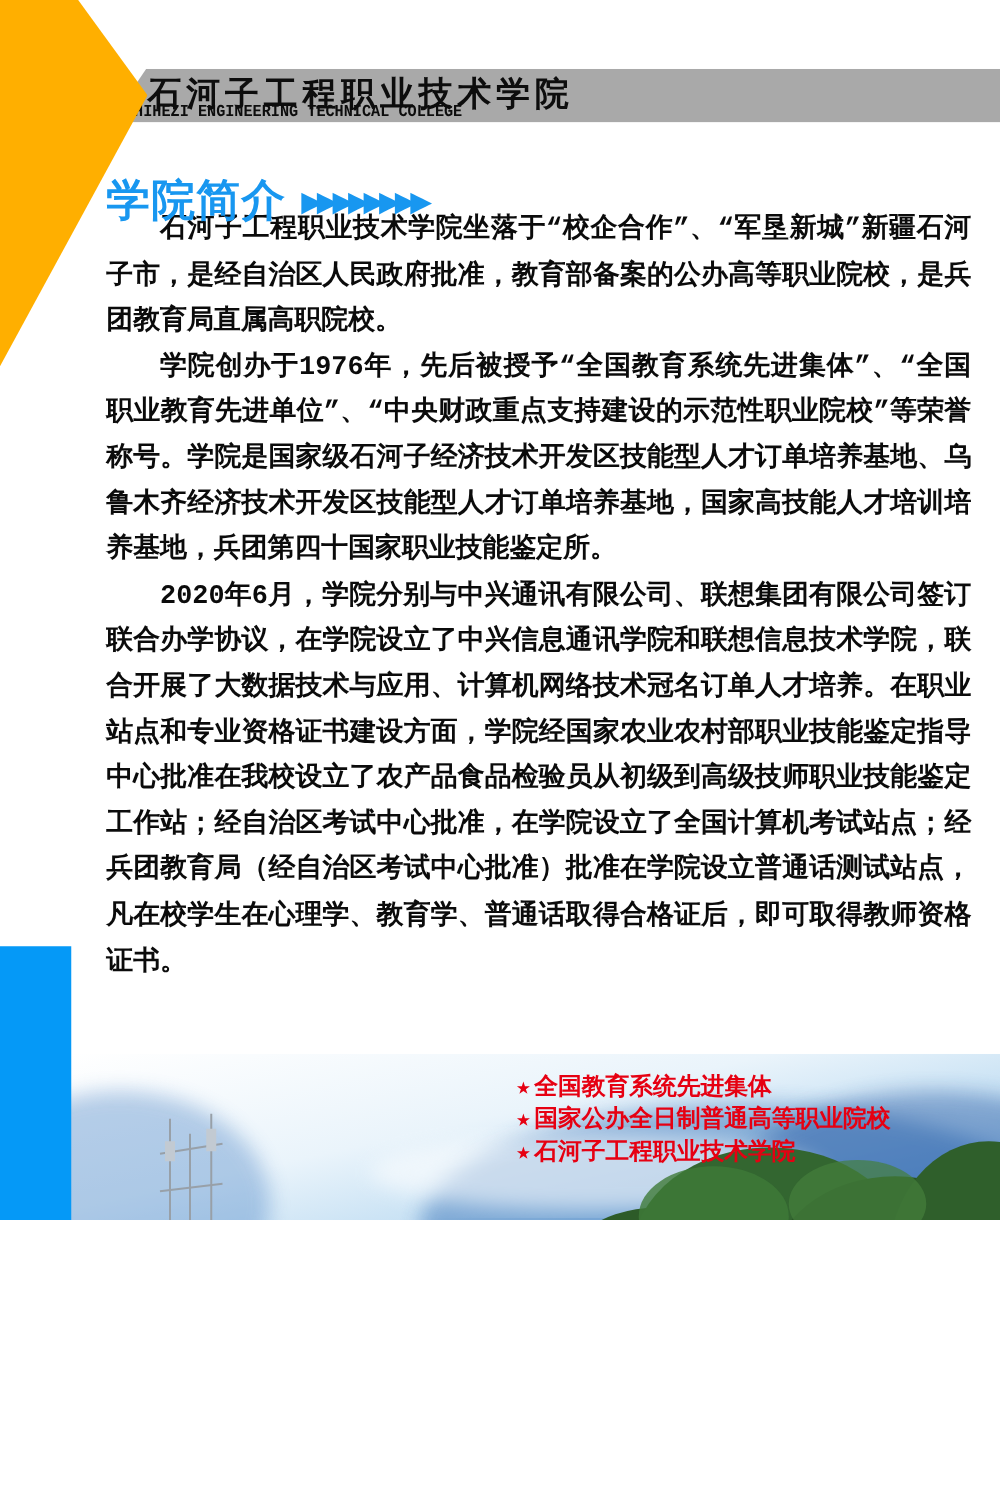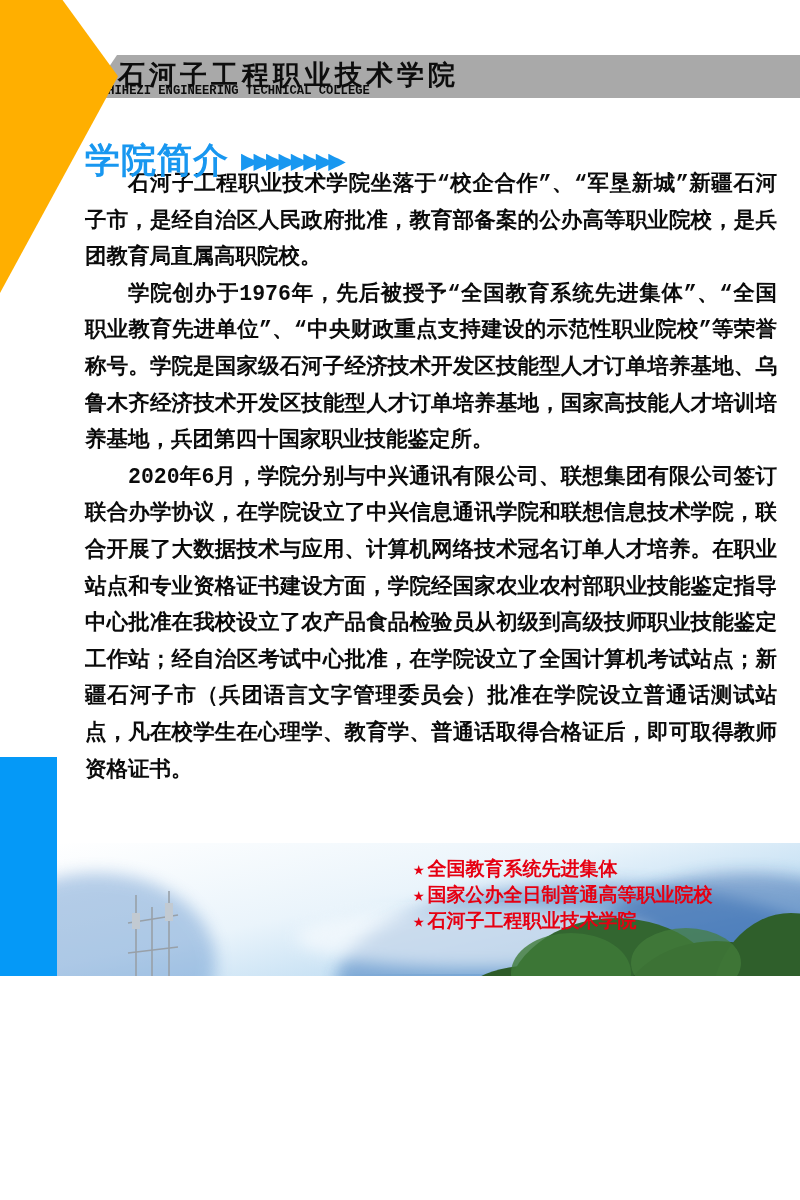--- a/index.html
+++ b/index.html
@@ -69,21 +69,21 @@
   </div>
   <div class="yellow-arrow"></div>
 
   <div class="sec-title">
     <span class="txt">学院简介</span><span class="arrows">▶▶▶▶▶▶▶▶</span>
   </div>
 
   <div class="intro">
     <p>石河子工程职业技术学院坐落于“校企合作”、“军垦新城”新疆石河子市，是经自治区人民政府批准，教育部备案的公办高等职业院校，是兵团教育局直属高职院校。</p>
     <p>学院创办于1976年，先后被授予“全国教育系统先进集体”、“全国职业教育先进单位”、“中央财政重点支持建设的示范性职业院校”等荣誉称号。学院是国家级石河子经济技术开发区技能型人才订单培养基地、乌鲁木齐经济技术开发区技能型人才订单培养基地，国家高技能人才培训培养基地，兵团第四十国家职业技能鉴定所。</p>
-    <p>2020年6月，学院分别与中兴通讯有限公司、联想集团有限公司签订联合办学协议，在学院设立了中兴信息通讯学院和联想信息技术学院，联合开展了大数据技术与应用、计算机网络技术冠名订单人才培养。在职业站点和专业资格证书建设方面，学院经国家农业农村部职业技能鉴定指导中心批准在我校设立了农产品食品检验员从初级到高级技师职业技能鉴定工作站；经自治区考试中心批准，在学院设立了全国计算机考试站点；新疆石河子市（兵团语言文字管理委员会）批准在学院设立普通话测试站点，凡在校学生在心理学、教育学、普通话取得合格证后，即可取得教师资格证书。</p>
+    <p>2020年6月，学院分别与中兴通讯有限公司、联想集团有限公司签订联合办学协议，在学院设立了中兴信息通讯学院和联想信息技术学院，联合开展了大数据技术与应用、计算机网络技术冠名订单人才培养。在职业站点和专业资格证书建设方面，学院经国家农业农村部职业技能鉴定指导中心批准在我校设立了农产品食品检验员从初级到高级技师职业技能鉴定工作站；经自治区考试中心批准，在学院设立了全国计算机考试站点；经兵团教育局（经自治区考试中心批准）批准在学院设立普通话测试站点，凡在校学生在心理学、教育学、普通话取得合格证后，即可取得教师资格证书。</p>
   </div>
 
   <div class="photo">
     <svg width="744" height="357" viewBox="0 0 744 357" xmlns="http://www.w3.org/2000/svg">
       <defs>
         <linearGradient id="gSky" x1="0" y1="0" x2="0.55" y2="1">
           <stop offset="0" stop-color="#ffffff"></stop>
           <stop offset="0.32" stop-color="#eaf4fb"></stop>
           <stop offset="0.55" stop-color="#bedcf2"></stop>
           <stop offset="0.78" stop-color="#82b4e4"></stop>

